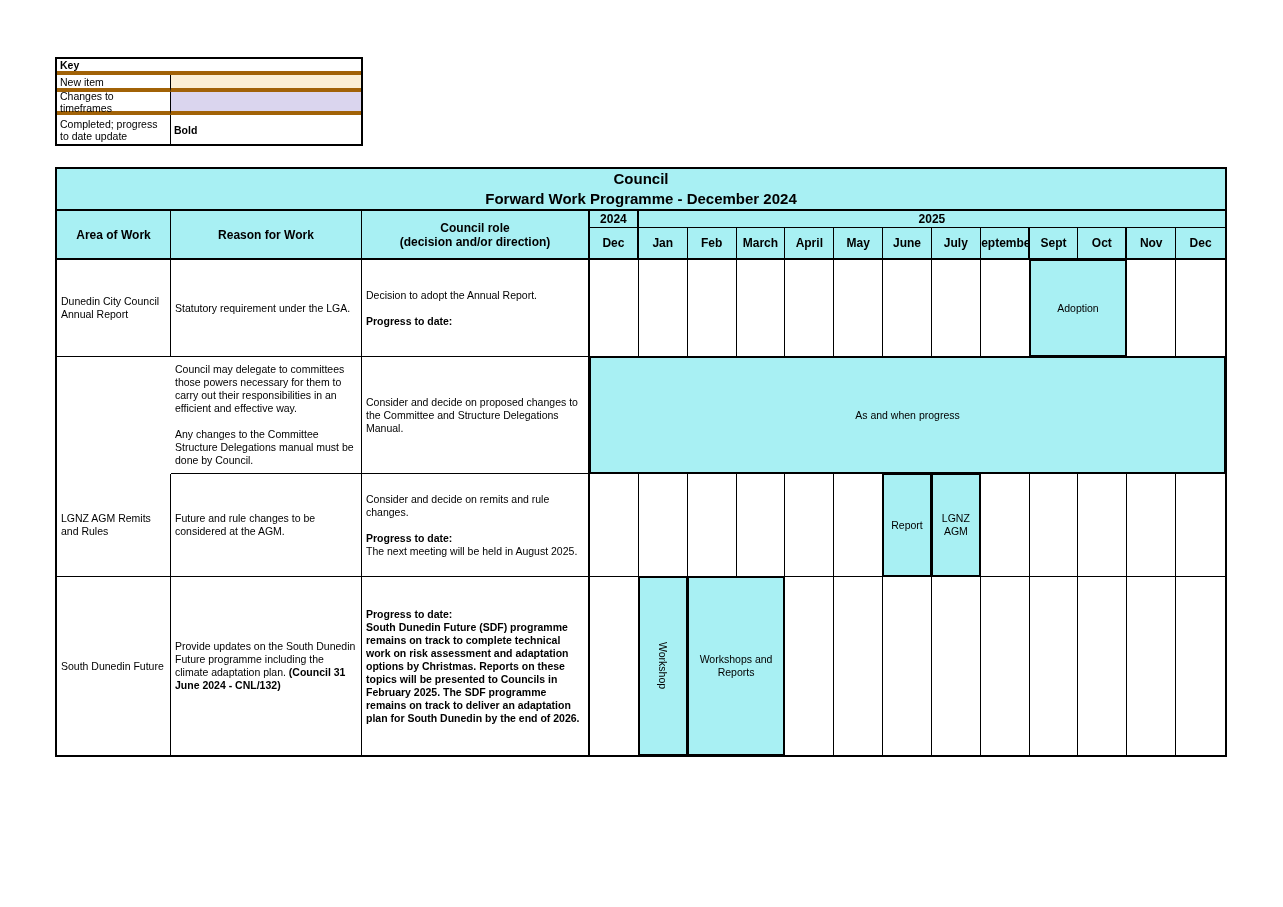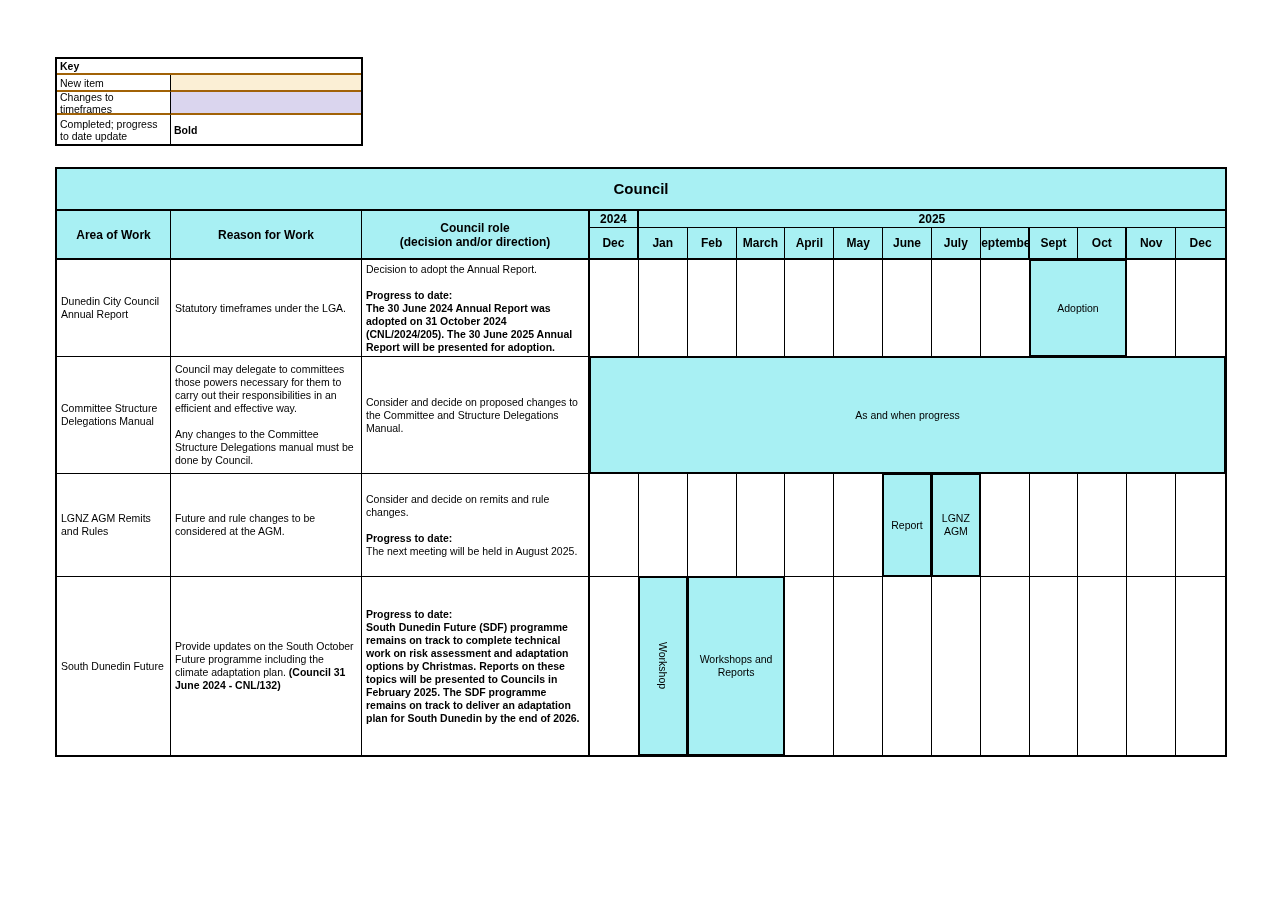--- a/index.html
+++ b/index.html
@@ -12,21 +12,21 @@
 
   
   .key-table {
     position: absolute; left: 55px; top: 57px; width: 308px;
     border: 2px solid #000;
     display: grid;
     grid-template-columns: 114px 1fr;
     grid-template-rows: 16px 17px 23px 29px;
     font-size: 10.5px; line-height: 12px;
   }
-  .key-cell { border-right: 1px solid #000; border-bottom: 2px solid #a16207; padding: 1px 3px; display: flex; flex-direction: column; justify-content: center; }
+  .key-cell { border-right: 1px solid #000; border-bottom: 4px solid #a16207; padding: 1px 3px; display: flex; flex-direction: column; justify-content: center; }
   .key-cell.kspan { grid-column: 1 / 3; border-right: none; font-weight: bold; }
   .key-cell.kright { border-right: none; }
   .key-cell.kbottom { border-bottom: none; }
   .swatch-new { background: #FBEFD5; }
   .swatch-changes { background: #DAD5EE; }
   .kbold { font-weight: bold; }
 
   
   .main-table {
     position: absolute; left: 55px; top: 167px; width: 1172px;
@@ -81,20 +81,21 @@
   <div class="key-cell kright swatch-changes"></div>
 
   <div class="key-cell kbottom">Completed; progress to date update</div>
   <div class="key-cell kright kbottom kbold">Bold</div>
 </div>
 
 <div class="main-table">
 
   <div class="cell cyan title-cell">
     <div>Council</div>
+    <div>Forward Work Programme - December 2024</div>
   </div>
 
   <div class="cell cyan hdr bb2" style="grid-area:2/2/4/3">Reason for Work</div>
   <div class="cell cyan hdr bb2" style="grid-area:2/1/4/2">Area of Work</div>
   <div class="cell cyan hdr bb2 br2" style="grid-area:2/3/4/4">
     <div>Council role</div>
     <div>(decision and/or direction)</div>
   </div>
 
   <div class="cell cyan hdr br2" style="grid-area:2/4/3/5">2024</div>
@@ -108,40 +109,38 @@
   <div class="cell cyan hdr bb2" style="grid-area:3/9/4/10">May</div>
   <div class="cell cyan hdr bb2" style="grid-area:3/10/4/11">June</div>
   <div class="cell cyan hdr bb2" style="grid-area:3/11/4/12">July</div>
   <div class="cell cyan hdr bb2 br2" style="grid-area:3/12/4/13">September</div>
   <div class="cell cyan hdr bb2" style="grid-area:3/13/4/14">Sept</div>
   <div class="cell cyan hdr bb2 br2" style="grid-area:3/14/4/15">Oct</div>
   <div class="cell cyan hdr bb2" style="grid-area:3/15/4/16">Nov</div>
   <div class="cell cyan hdr bb2 last" style="grid-area:3/16/4/17">Dec</div>
 
   <div class="cell body-cell" style="grid-area:4/1/5/2">Dunedin City Council Annual Report</div>
-  <div class="cell body-cell" style="grid-area:4/2/5/3">Statutory timeframes under the LGA.</div>
+  <div class="cell body-cell" style="grid-area:4/2/5/3">Statutory requirement under the LGA.</div>
   <div class="cell body-cell br2" style="grid-area:4/3/5/4">
     <div class="p">Decision to adopt the Annual Report.</div>
     <div class="p gap b">Progress to date:</div>
-    <div class="p b">The 30 June 2024 Annual Report was adopted on 31 October 2024 (CNL/2024/205).  The 30 June 2025 Annual Report will be presented for adoption.</div>
   </div>
   <div class="cell mc" style="grid-area:4/4/5/5"></div>
   <div class="cell mc" style="grid-area:4/5/5/6"></div>
   <div class="cell mc" style="grid-area:4/6/5/7"></div>
   <div class="cell mc" style="grid-area:4/7/5/8"></div>
   <div class="cell mc" style="grid-area:4/8/5/9"></div>
   <div class="cell mc" style="grid-area:4/9/5/10"></div>
   <div class="cell mc" style="grid-area:4/10/5/11"></div>
   <div class="cell mc" style="grid-area:4/11/5/12"></div>
   <div class="cell mc" style="grid-area:4/12/5/13"></div>
   <div class="cell mc hl" style="grid-area:4/13/5/15">Adoption</div>
   <div class="cell mc" style="grid-area:4/15/5/16"></div>
   <div class="cell mc last" style="grid-area:4/16/5/17"></div>
 
-  <div class="cell body-cell" style="grid-area:5/1/6/2">Committee Structure Delegations Manual</div>
   <div class="cell body-cell" style="grid-area:5/2/6/3">
     <div class="p">Council may delegate to committees those powers necessary for them to carry out their responsibilities in an efficient and effective way.</div>
     <div class="p gap">Any changes to the Committee Structure Delegations manual must be done by Council.</div>
   </div>
   <div class="cell body-cell br2" style="grid-area:5/3/6/4">Consider and decide on proposed changes to the Committee and Structure Delegations Manual.</div>
   <div class="cell mc hl last" style="grid-area:5/4/6/17">As and when progress</div>
 
   <div class="cell body-cell" style="grid-area:6/1/7/2">LGNZ AGM Remits and Rules</div>
   <div class="cell body-cell" style="grid-area:6/2/7/3">Future and rule changes to be considered at the AGM.</div>
   <div class="cell body-cell br2" style="grid-area:6/3/7/4">
@@ -158,21 +157,21 @@
   <div class="cell mc hl" style="grid-area:6/10/7/11">Report</div>
   <div class="cell mc hl" style="grid-area:6/11/7/12;padding:0 6px">LGNZ AGM</div>
   <div class="cell mc" style="grid-area:6/12/7/13"></div>
   <div class="cell mc" style="grid-area:6/13/7/14"></div>
   <div class="cell mc" style="grid-area:6/14/7/15"></div>
   <div class="cell mc" style="grid-area:6/15/7/16"></div>
   <div class="cell mc last" style="grid-area:6/16/7/17"></div>
 
   <div class="cell body-cell bb0" style="grid-area:7/1/8/2">South Dunedin Future</div>
   <div class="cell body-cell bb0" style="grid-area:7/2/8/3">
-    <div class="p"><span>Provide updates on the South October Future programme including the  climate adaptation plan. </span><span class="b">(Council 31 June 2024 - CNL/132)</span></div>
+    <div class="p"><span>Provide updates on the South Dunedin Future programme including the  climate adaptation plan. </span><span class="b">(Council 31 June 2024 - CNL/132)</span></div>
   </div>
   <div class="cell body-cell br2 bb0" style="grid-area:7/3/8/4">
     <div class="p b">Progress to date:</div>
     <div class="p b">South Dunedin Future (SDF) programme remains on track to complete technical work on risk assessment and adaptation options by Christmas. Reports on these topics will be presented to Councils in February 2025.  The SDF programme remains on track to deliver an adaptation plan for South Dunedin by the end of 2026.</div>
   </div>
   <div class="cell mc bb0" style="grid-area:7/4/8/5"></div>
   <div class="cell mc hl bb0 vtext" style="grid-area:7/5/8/6">Workshop</div>
   <div class="cell mc hl bb0" style="grid-area:7/6/8/8;padding:0 10px">Workshops and Reports</div>
   <div class="cell mc bb0" style="grid-area:7/8/8/9"></div>
   <div class="cell mc bb0" style="grid-area:7/9/8/10"></div>

